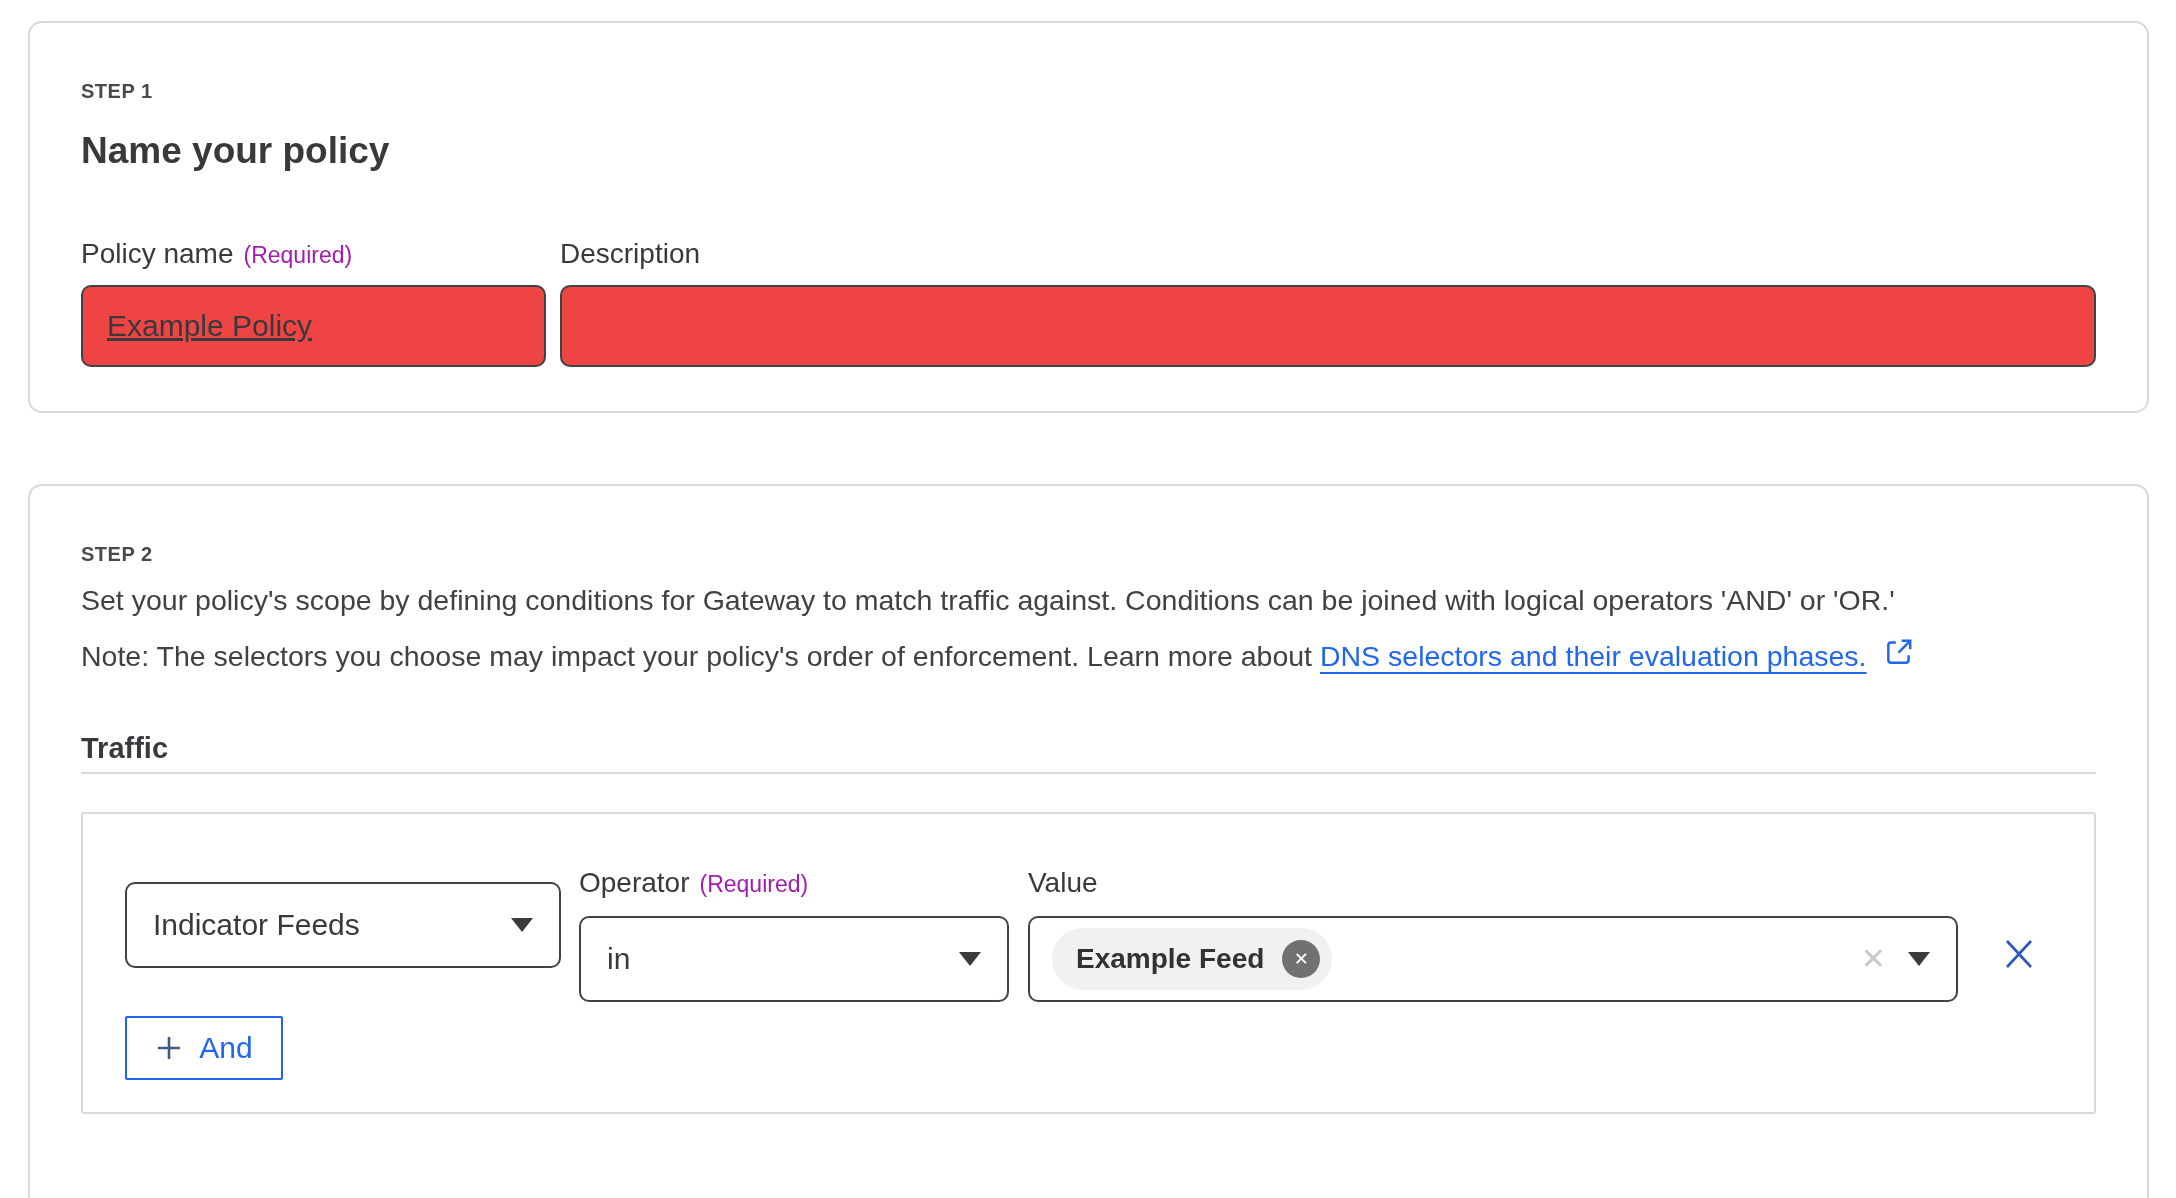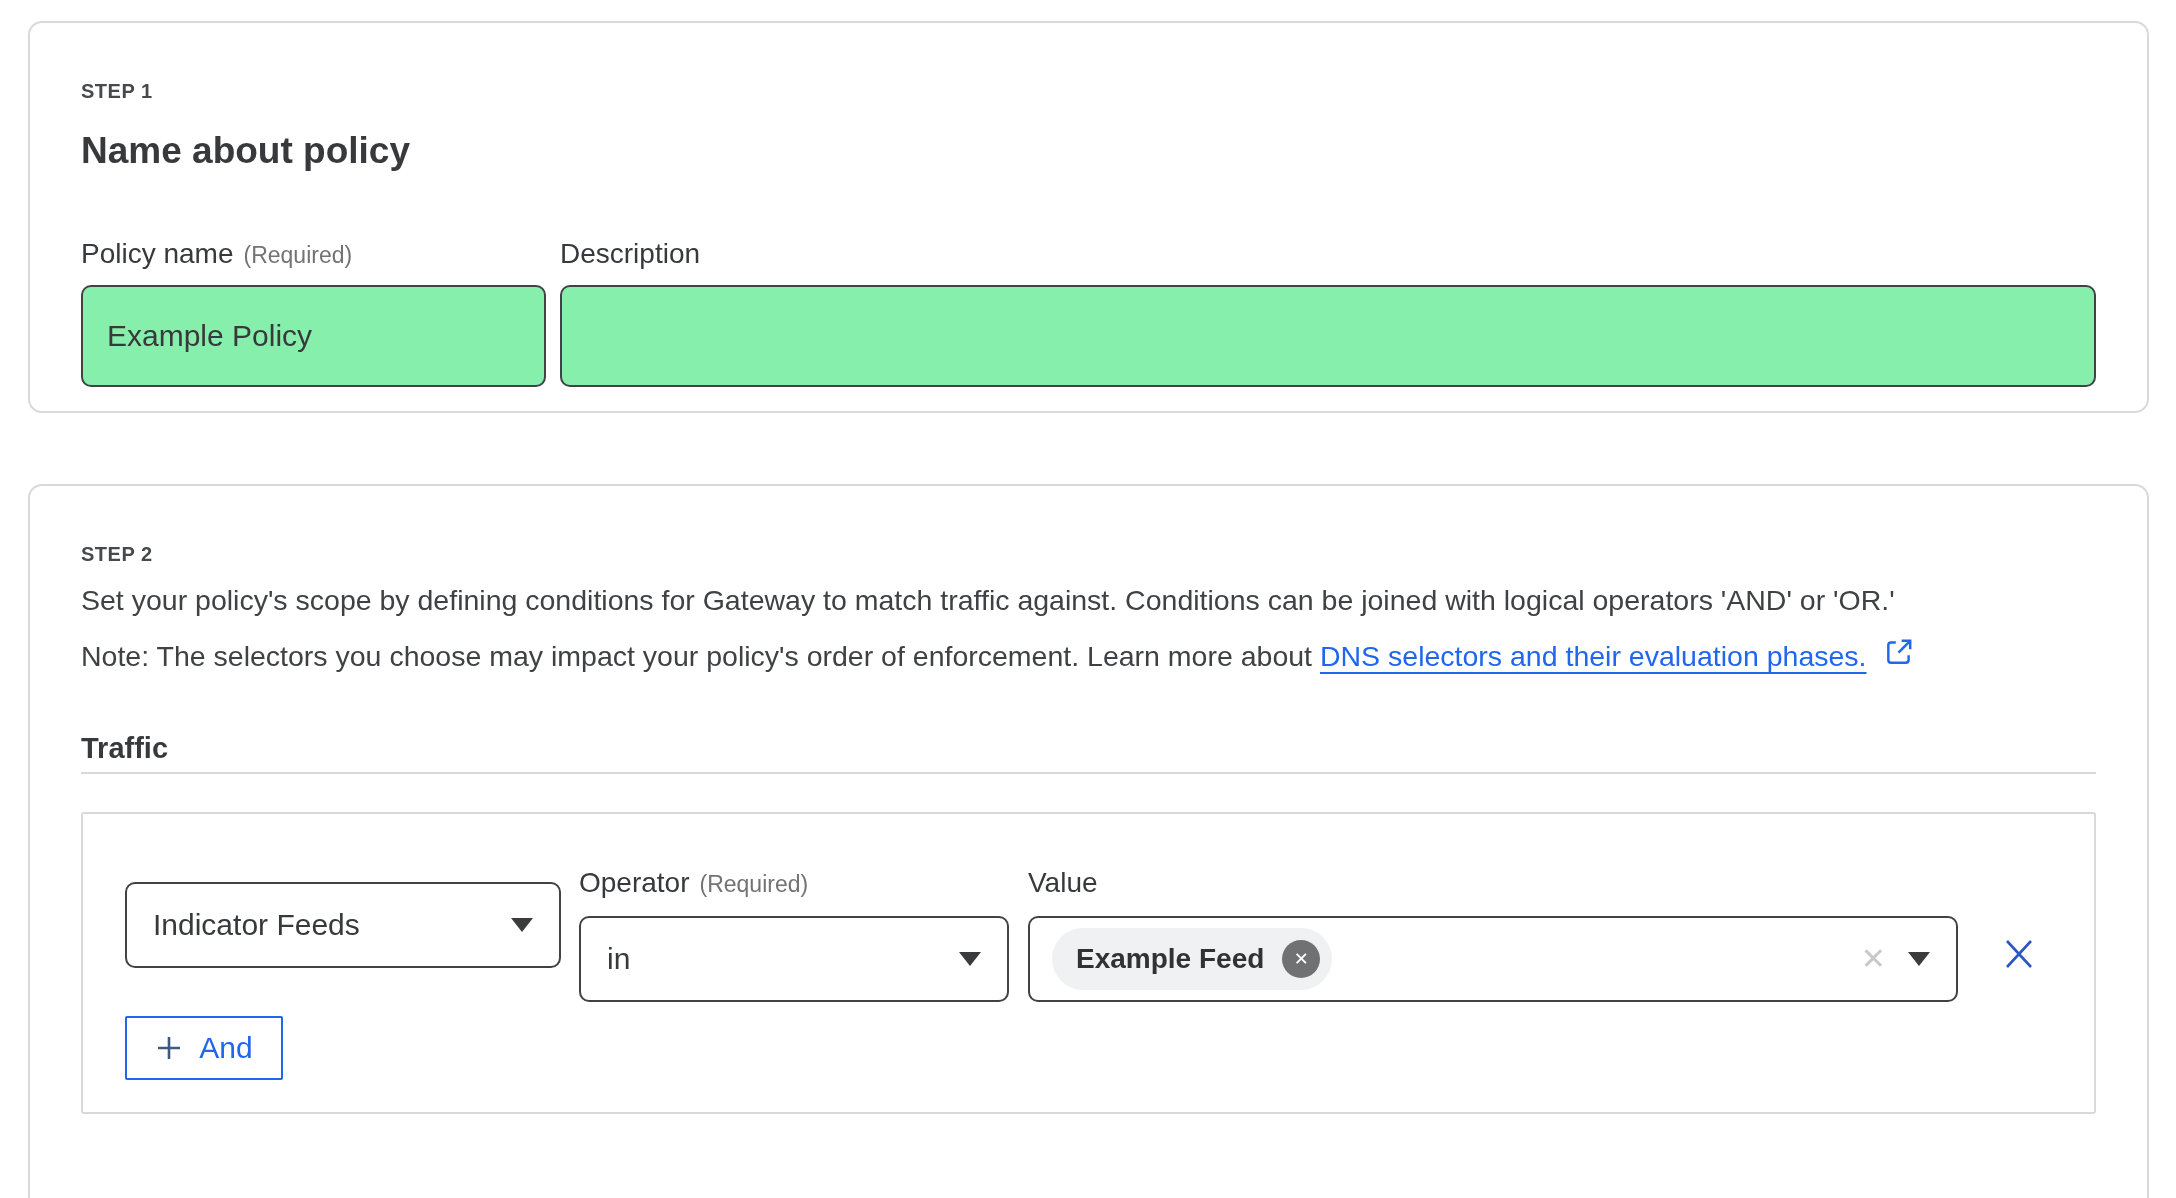--- a/index.html
+++ b/index.html
@@ -13,25 +13,25 @@
 
   .step-label { margin-top:54px; font-size:20px; font-weight:700;
     letter-spacing:.5px; color:#47494c; line-height:28px; }
   .card-title { margin-top:24px; font-size:37px; font-weight:700;
     color:#37393c; line-height:44px; }
 
   .fields-row { display:flex; gap:14px; margin-top:64px; }
   .field-col1 { width:465px; flex:none; }
   .field-col2 { flex:1; }
   .field-label { font-size:28px; color:#37393c; line-height:34px; }
-  .required { font-size:23px; color:#737373; margin-left:10px; }
-  .text-input { display:block; width:100%; height:102px; margin-top:14px;
+  .required { font-size:23px; color:#a21caf; margin-left:10px; }
+  .text-input { display:block; width:100%; height:82px; margin-top:14px;
     border:2.5px solid #404244; border-radius:10px; font-size:30px;
-    padding:0 24px; color:#37393c; background:#86efac; outline:none;
-    font-family:"Liberation Sans","DejaVu Sans",sans-serif; }
+    padding:0 24px; color:#37393c; background:#ef4444; outline:none;
+    font-family:"Liberation Sans","DejaVu Sans",sans-serif;text-decoration:underline; }
 
   .para { font-size:28.5px; line-height:40px; color:#3f4144; }
   #intro-para { margin-top:12px; }
   #note-para { margin-top:16px; }
   .inline-link { color:#2166ee; text-decoration:underline;
     text-decoration-thickness:2px; text-underline-offset:6px; cursor:pointer; }
   .ext-icon { display:inline-block; vertical-align:-2px; margin-left:16px; }
 
   .traffic-heading { margin-top:52px; font-size:29px; font-weight:700;
     color:#37393c; line-height:36px; }
@@ -69,21 +69,21 @@
     border:2.5px solid #2166ee; border-radius:2px; background:#fff;
     display:flex; align-items:center; justify-content:center; gap:16px;
     color:#2166ee; font-size:30px; cursor:pointer;
     font-family:"Liberation Sans","DejaVu Sans",sans-serif; }
 </style>
 </head>
 <body>
 
 <section class="card" id="card-step1">
   <div class="step-label">STEP 1</div>
-  <h1 class="card-title">Name about policy</h1>
+  <h1 class="card-title">Name your policy</h1>
 
   <div class="fields-row">
     <div class="field-col1">
       <div>
         <span class="field-label">Policy name</span><span class="required">(Required)</span>
       </div>
       <input class="text-input" type="text" value="Example Policy" style="">
     </div>
     <div class="field-col2">
       <div>

